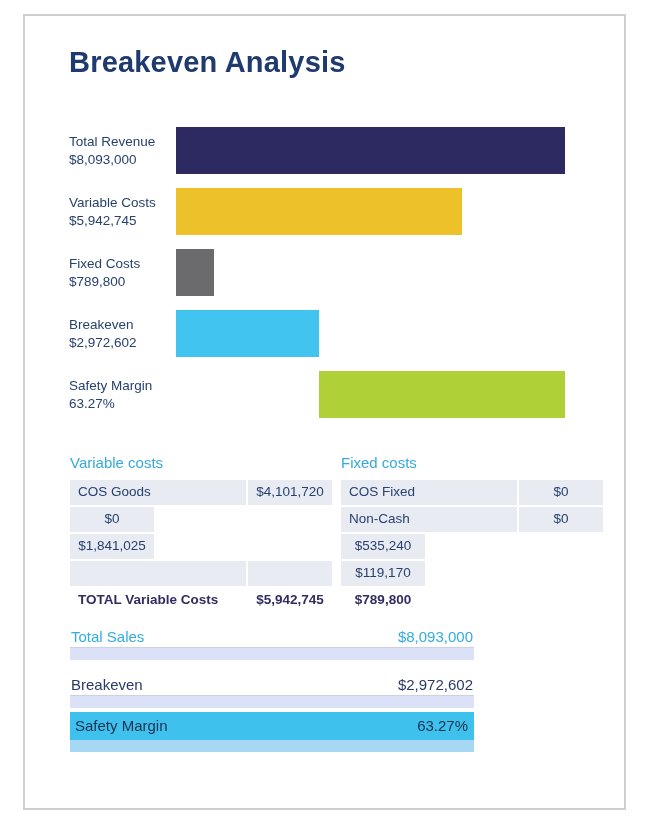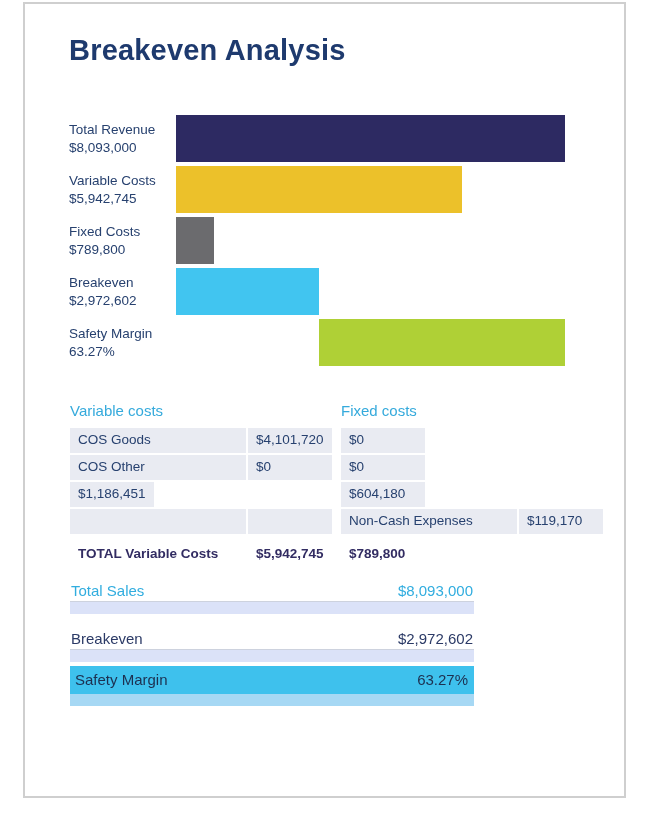--- a/index.html
+++ b/index.html
@@ -2,51 +2,51 @@
 <html style="--page-border: #CFCFCF; --title: #1E3A6E; --label: #27416F; --heading: #35AADC; --row-bg: #E9EBF2; --total-text: #322C62; --summary-cyan: #31ADDF; --summary-navy: #2B3A66; --strip: #DBE2F8; --highlight-bg: #3EC1ED; --highlight-strip: #A6D8F4;"><head>
 <meta charset="utf-8">
 <style>
   html,body{margin:0;padding:0;}
   body{
     width:652px;height:833px;background:#ffffff;position:relative;
     font-family:"Liberation Sans","DejaVu Sans",sans-serif;
     -webkit-font-smoothing:antialiased;
   }
   .page{
-    position:absolute;left:23px;top:2px;width:599px;height:792px;
+    position:absolute;left:23px;top:14px;width:599px;height:792px;
     background:#ffffff;border:2px solid var(--page-border,#CFCFCF);
     box-sizing:content-box;overflow:hidden;
   }
   .page-title{
     margin:28px 0 0 44px;font-size:29px;line-height:36px;font-weight:bold;
     color:var(--title,#1E3A6E);letter-spacing:0.2px;
   }
   
   .chart{margin:47px 0 0 44px;width:496px;}
-  .chart-row{display:flex;align-items:center;height:47px;margin-bottom:4px;}
+  .chart-row{display:flex;align-items:center;height:47px;margin-bottom:14px;}
   .chart-label{width:107px;flex:0 0 107px;font-size:13.5px;line-height:18px;color:var(--label,#27416F);}
   .chart-track{flex:1;height:47px;position:relative;}
   .bar{height:47px;}
   
   .tables{margin:36px 0 0 45px;width:533px;display:flex;gap:9px;}
   .cost-table{flex:1;min-width:0;}
   .table-heading{
     margin:0 0 9px 0;font-size:15px;font-weight:normal;
     color:var(--heading,#35AADC);
   }
   .trow{display:flex;margin-bottom:2px;}
   .trow .cell{
     background:var(--row-bg,#E9EBF2);color:var(--label,#27416F);
     font-size:13.5px;line-height:24px;height:25px;
     padding:0 8px;box-sizing:border-box;white-space:nowrap;overflow:hidden;
   }
   .trow .cell.label{flex:1;margin-right:2px;}
-  .trow .cell.value{flex:0 0 84px;text-align:left;}
+  .trow .cell.value{flex:0 0 84px;text-align:center;}
   .trow.total .cell{background:transparent;font-weight:bold;color:var(--total-text,#322C62);}
-  .trow.total{margin-top:8px;}
+  .trow.total{margin-top:2px;}
   
   .summary{margin:10px 0 0 45px;width:404px;}
   .summary-row{margin-bottom:13px;}
   .summary-text{
     display:flex;justify-content:space-between;align-items:flex-end;
     height:22px;font-size:15px;line-height:21px;
     border-bottom:1px solid #CDD2DE;padding:0 1px;
   }
   .summary-row.cyan .summary-text{color:var(--summary-cyan,#31ADDF);}
   .summary-row.navy .summary-text{color:var(--summary-navy,#2B3A66);}
@@ -121,49 +121,49 @@
 
   <div class="tables">
 
     <section class="cost-table">
       <h2 class="table-heading">Variable costs</h2>
       <div class="trow">
         <div class="cell label">COS Goods</div>
         <div class="cell value">$4,101,720</div>
       </div>
       <div class="trow">
-        <div class="cell label">COS Other</div>
         <div class="cell value">$0</div>
       </div>
       <div class="trow">
-        <div class="cell value">$1,186,451</div>
+        <div class="cell value">$1,841,025</div>
       </div>
       <div class="trow">
         <div class="cell label"></div>
         <div class="cell value"></div>
       </div>
       <div class="trow total">
         <div class="cell label">TOTAL Variable Costs</div>
         <div class="cell value">$5,942,745</div>
       </div>
     </section>
 
     <section class="cost-table">
       <h2 class="table-heading">Fixed costs</h2>
       <div class="trow">
+        <div class="cell label">COS Fixed</div>
         <div class="cell value">$0</div>
       </div>
       <div class="trow">
+        <div class="cell label">Non-Cash</div>
         <div class="cell value">$0</div>
       </div>
       <div class="trow">
-        <div class="cell value">$604,180</div>
-      </div>
-      <div class="trow">
-        <div class="cell label">Non-Cash Expenses</div>
+        <div class="cell value">$535,240</div>
+      </div>
+      <div class="trow">
         <div class="cell value">$119,170</div>
       </div>
       <div class="trow total">
         <div class="cell value">$789,800</div>
       </div>
     </section>
 
   </div>
 
   <div class="summary">

